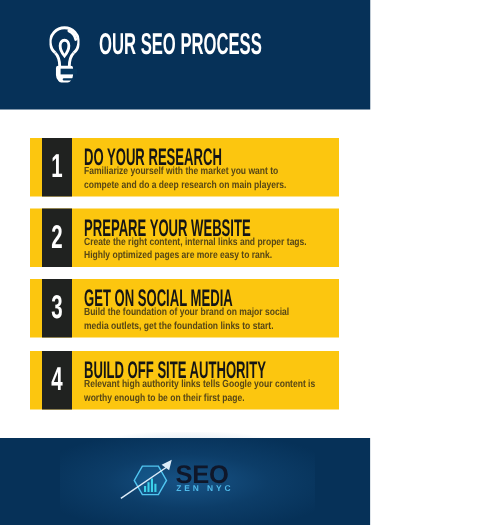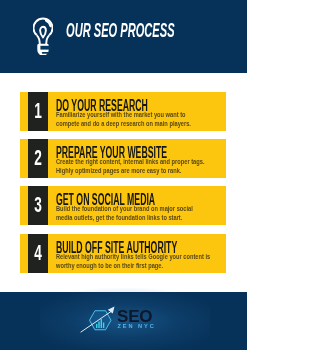--- a/index.html
+++ b/index.html
@@ -1,20 +1,20 @@
 <!DOCTYPE html>
 <html><head>
 <meta charset="utf-8">
 <style>
 html,body{margin:0;padding:0;background:#ffffff;}
 body{width:247px;height:350px;font-family:"Liberation Sans",sans-serif;overflow:hidden;}
 .page{position:relative;width:247px;height:350px;background:#ffffff;overflow:hidden;}
 
 
-.header{position:absolute;left:0;top:0;width:265px;height:73px;background:#063158;font-style:italic;}
+.header{position:absolute;left:0;top:0;width:265px;height:73px;background:#063158;}
 .bulb-icon{position:absolute;left:33px;top:17px;width:20px;height:38px;}
 .page-title{position:absolute;left:66px;top:21px;height:18px;color:#ffffff;
   font-size:20px;font-weight:bold;letter-spacing:0px;line-height:18px;
   transform:scaleX(0.555);transform-origin:left top;white-space:nowrap;}
 
 
 .steps{position:absolute;left:0;top:0;width:247px;height:350px;}
 .step{position:absolute;left:20px;width:206px;height:39px;}
 .step-bar{position:absolute;left:0;top:0;width:206px;height:39px;background:#fcc60f;}
 .step-num{position:absolute;left:8px;top:0;width:20px;height:39px;background:#202220;}

